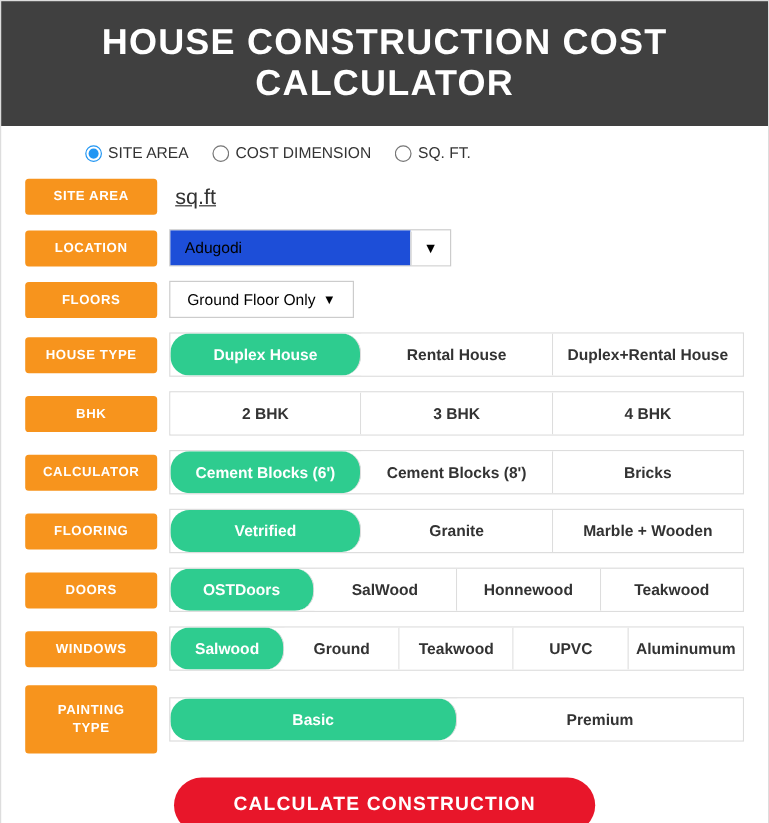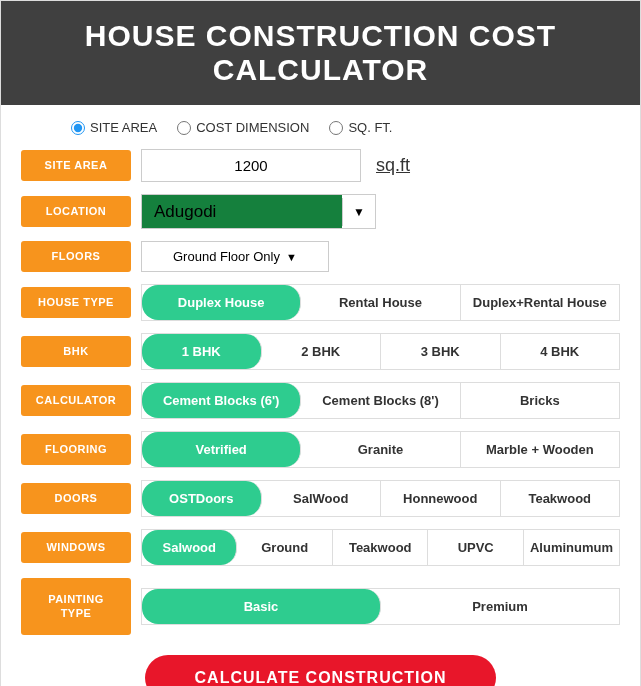--- a/index.html
+++ b/index.html
@@ -79,21 +79,21 @@
       outline: none;
     }
     .unit {
       font-size: 18px;
       color: #333;
       margin-left: 5px;
       text-decoration: underline;
     }
     .dropdown-btn {
       border: 1px solid #ccc;
-      padding: 7px 31px;
+      padding: 7px 14px;
       font-size: 13px;
       background: #fff;
       cursor: pointer;
       display: flex;
       align-items: center;
       gap: 6px;
     }
     .dropdown-btn span.arrow {
       font-size: 11px;
     }
@@ -139,23 +139,23 @@
     }
     
     .location-select-wrap {
       display: flex;
       align-items: center;
       border: 1px solid #ccc;
     }
     .location-select-wrap select {
       border: none;
       padding: 7px 12px;
-      font-size: 17px;
+      font-size: 13px;
       appearance: none;
-      background: #15803d;
+      background: #1d4ed8;
       cursor: pointer;
       outline: none;
       min-width: 200px;
     }
     .location-select-wrap .loc-arrow {
       padding: 7px 10px;
       border-left: 1px solid #ccc;
       background: #fff;
       font-size: 12px;
       cursor: pointer;
@@ -180,21 +180,20 @@
         <span>COST DIMENSION</span>
       </label>
       <label class="radio-item">
         <input type="radio" name="calc-type" style="">
         <span>SQ. FT.</span>
       </label>
     </div>
 
     <div class="row">
       <div class="label-btn">SITE AREA</div>
-      <input class="input-text" type="text" value="1200" style="">
       <span class="unit">sq.ft</span>
     </div>
 
     <div class="row">
       <div class="label-btn">LOCATION</div>
       <div class="location-select-wrap">
         <select>
           <option>Adugodi</option>
           <option>Bangalore</option>
           <option>Mysore</option>
@@ -218,21 +217,20 @@
       <div class="toggle-group">
         <div class="toggle-item active">Duplex House</div>
         <div class="toggle-item">Rental House</div>
         <div class="toggle-item">Duplex+Rental House</div>
       </div>
     </div>
 
     <div class="row">
       <div class="label-btn">BHK</div>
       <div class="toggle-group">
-        <div class="toggle-item active">1 BHK</div>
         <div class="toggle-item">2 BHK</div>
         <div class="toggle-item">3 BHK</div>
         <div class="toggle-item">4 BHK</div>
       </div>
     </div>
 
     <div class="row">
       <div class="label-btn">CALCULATOR</div>
       <div class="toggle-group">
         <div class="toggle-item active">Cement Blocks (6')</div>

